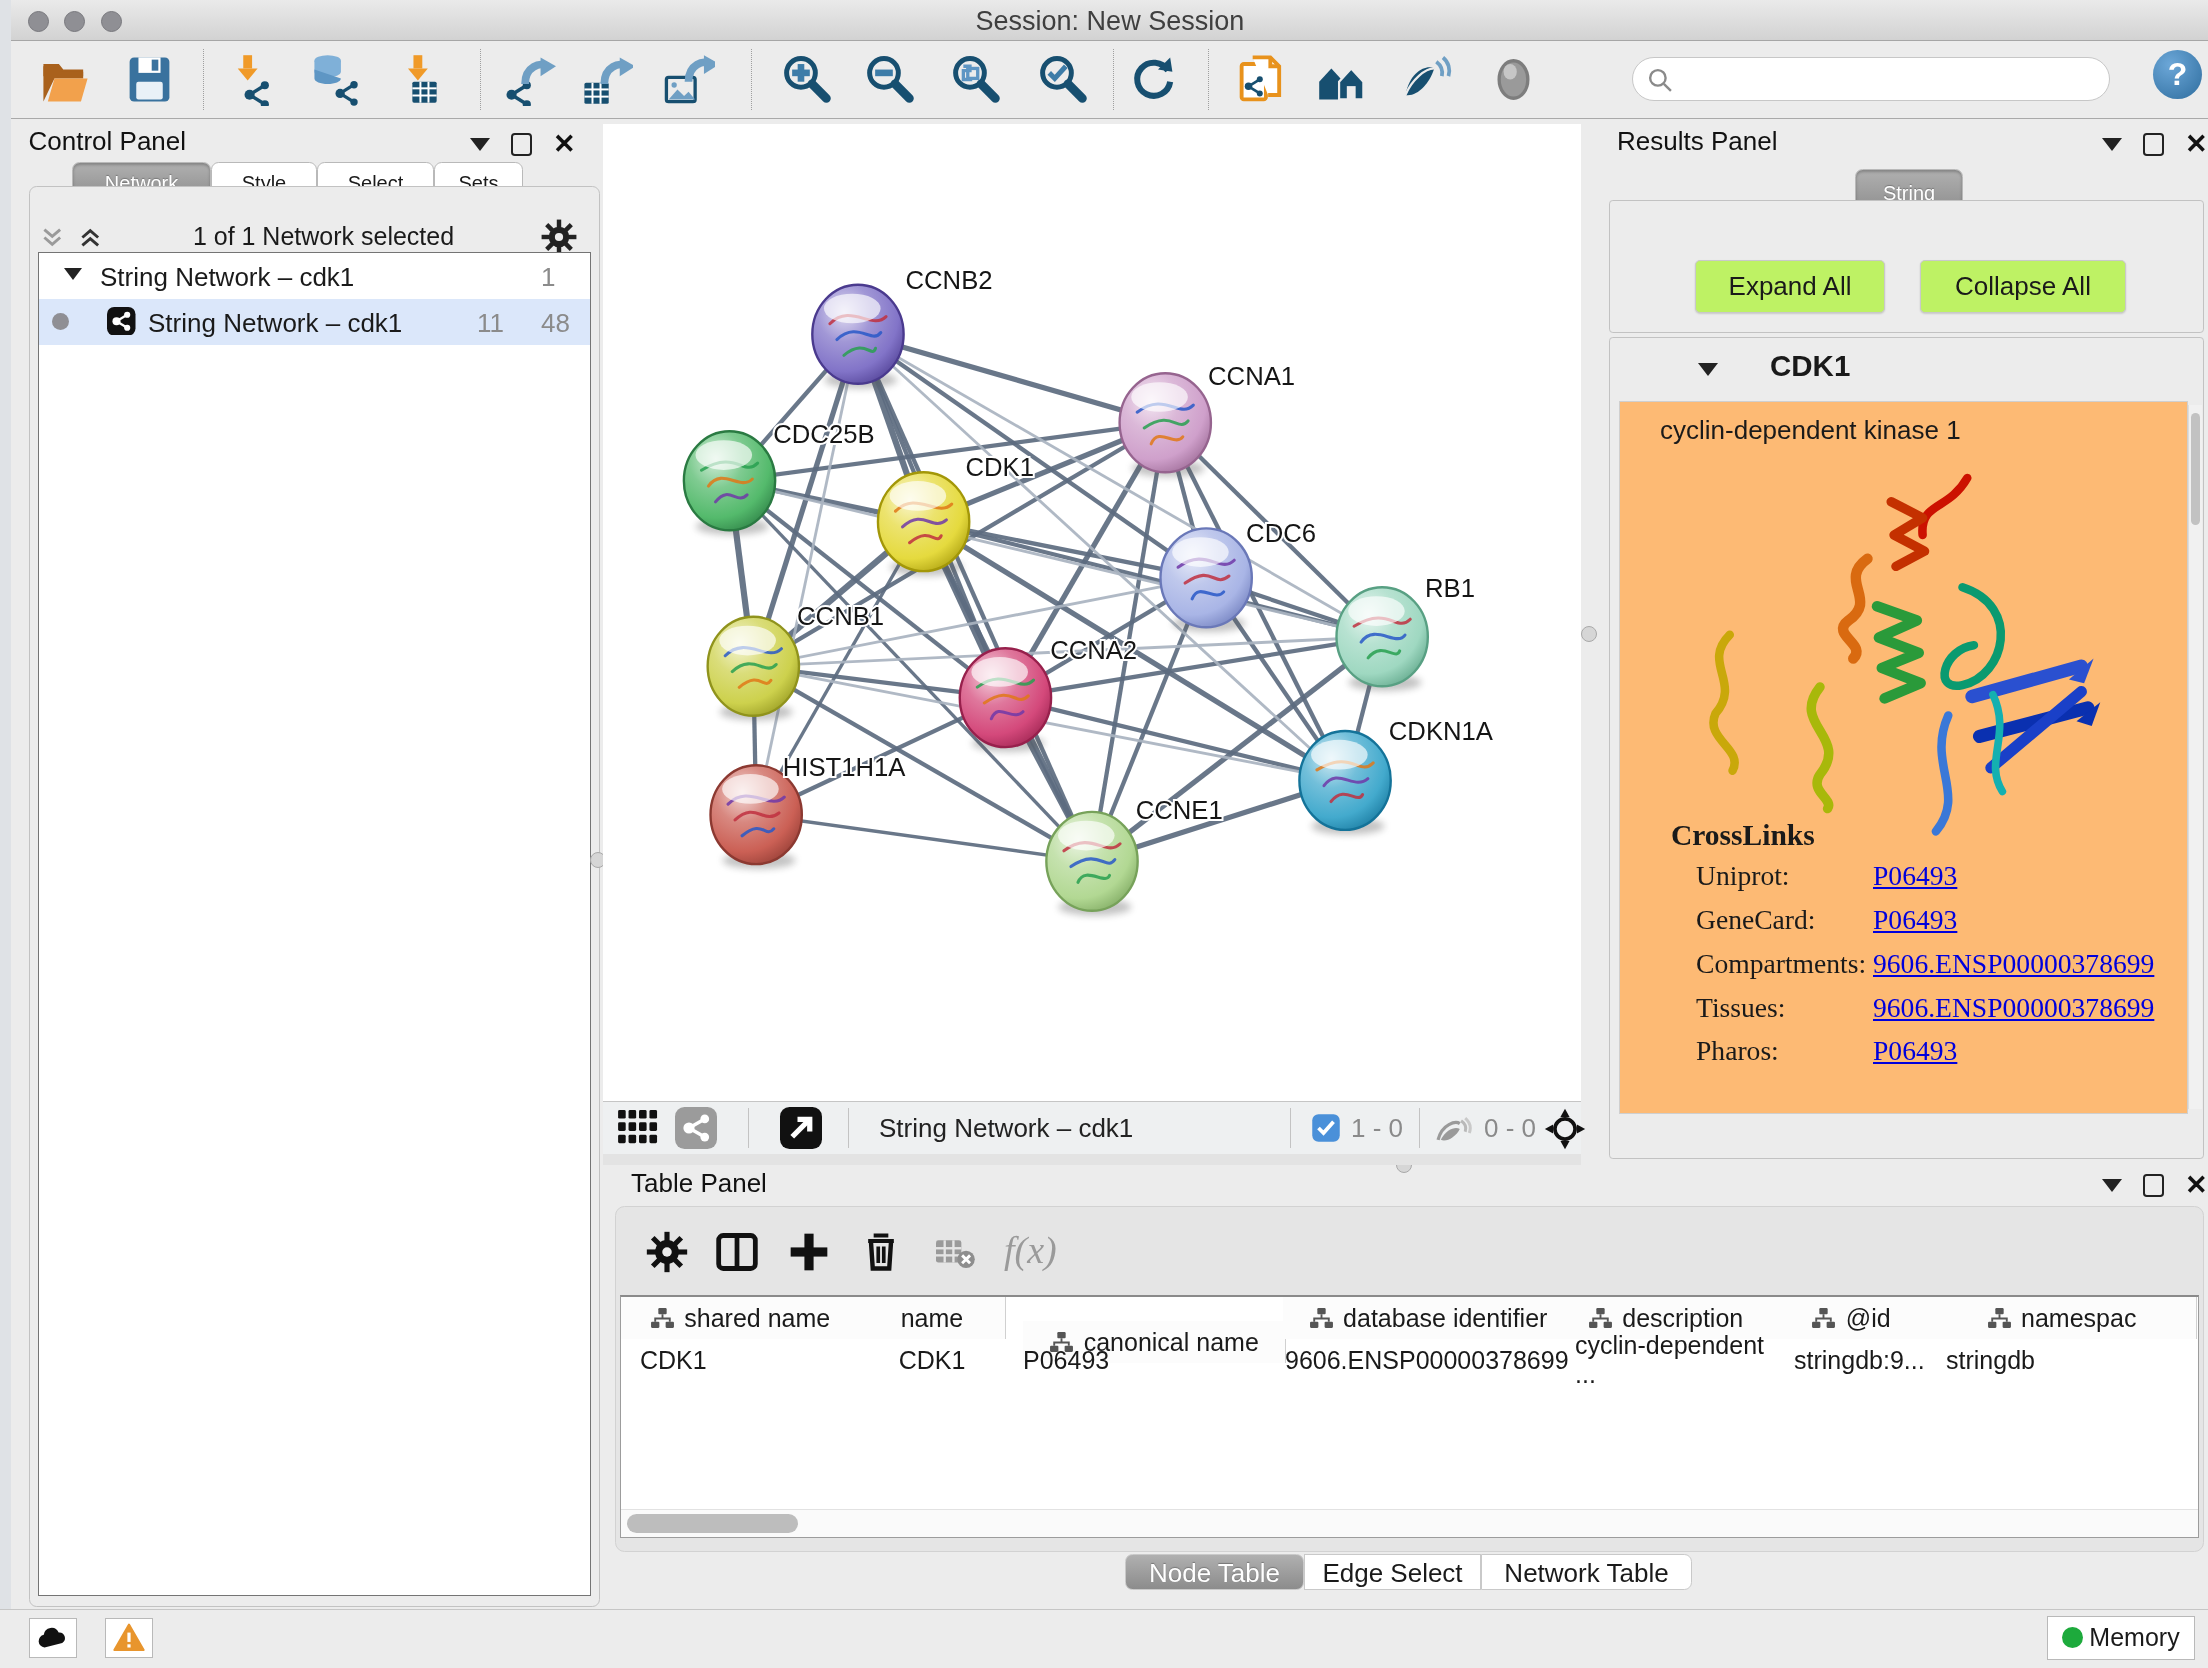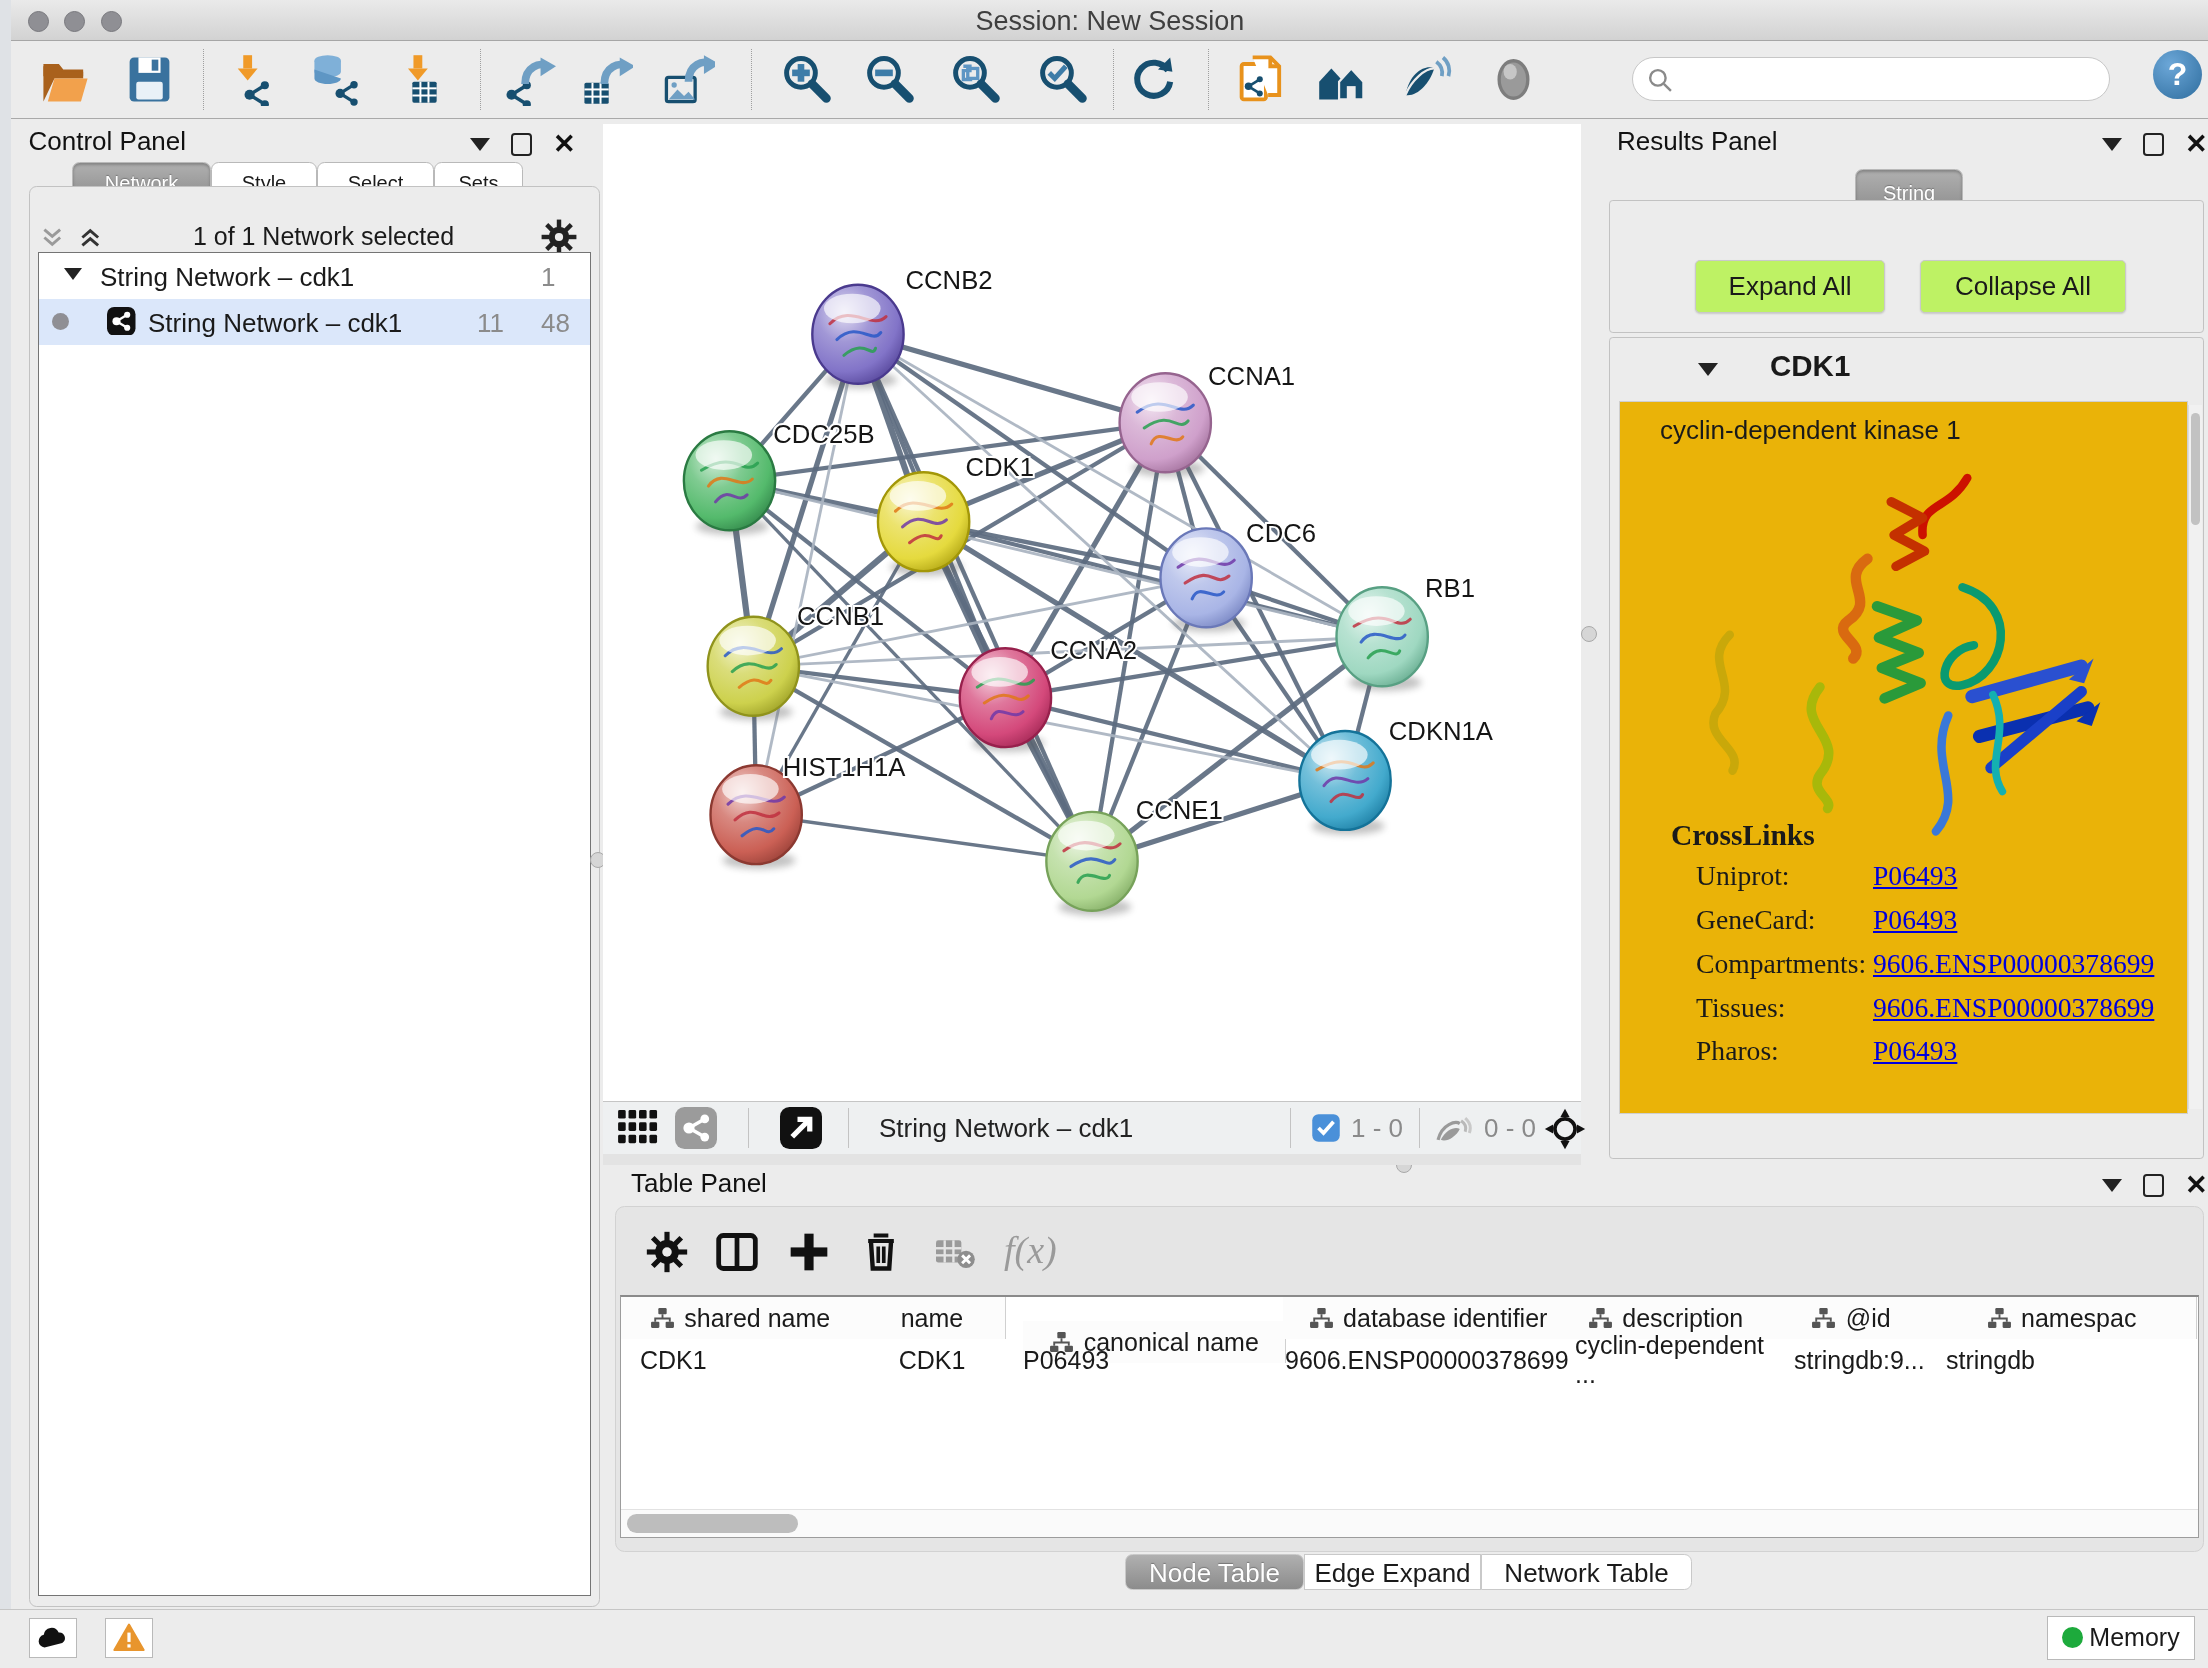--- a/index.html
+++ b/index.html
@@ -42,21 +42,21 @@
   #cp-tree{left:38px;top:252px;width:551px;height:1342px;background:#fff;border:1.9px solid #747474;}
   .tree-row{position:relative;height:46px;font-size:26px;}
   .tree-row .cnt{position:absolute;color:#8b8b8b;}
   
   #canvas{left:603px;top:124px;width:978px;height:978px;background:#fff;}
   #net-toolbar{left:603px;top:1101px;width:978px;height:52px;background:#eef0f1;border-top:1px solid #c5c5c5;}
   .badge{position:absolute;width:42px;height:42px;border-radius:9.5px;top:4.8px;}
   .nt-sep{position:absolute;top:5.7px;height:40px;border-left:1px solid #c3c3c3;}
   
   .rbox{border:1.9px solid #c2c2c2;border-radius:3.8px;background:#ececec;}
-  #res-inner{left:1619px;top:401px;width:567px;height:711px;background:#eab308;border:1px solid #cfcfcf;}
+  #res-inner{left:1619px;top:401px;width:567px;height:711px;background:#fdba74;border:1px solid #cfcfcf;}
   .serif{font-family:"Liberation Serif",serif;}
   a.xlink{color:#0000dd;text-decoration:underline;cursor:pointer;}
   
   #tp-container{left:615px;top:1206px;width:1587px;height:344px;background:#e5e5e5;
     border:1px solid #d2d2d2;border-radius:9.5px;}
   #node-table{left:620px;top:1295px;width:1579px;height:243px;background:#fff;
     border:1.9px solid #9c9c9c;border-top:2.9px solid #8a8a8a;box-sizing:border-box;}
   .th-cell{position:absolute;top:0;height:42px;border-right:1px solid #d0d0d0;font-size:25px;
     display:flex;align-items:center;justify-content:center;background:#fcfcfc;}
   .td-cell{position:absolute;top:42px;height:42px;font-size:25px;display:flex;align-items:center;}
@@ -811,16 +811,16 @@
         <rect x="10.8" y="7" width="2.4" height="7" fill="#fff"></rect>
           <rect x="10.8" y="15.8" width="2.4" height="2.4" fill="#fff"></rect>
       </svg>
     </div>
     <div id="memory-btn">
       <span class="dot-green"></span>
       <span>Memory</span>
     </div>
   </div>
 <div class="btab" style="left: 1125px; width: 179px; border-radius: 7.6px; background: linear-gradient(rgb(176, 176, 176), rgb(140, 140, 140)); color: rgb(255, 255, 255); text-shadow: rgb(119, 119, 119) 0px -1px 1px;">Node Table</div>
-    <div class="btab" style="left: 1304px; width: 177px;">Edge Expand</div>
+    <div class="btab" style="left: 1304px; width: 177px;">Edge Select</div>
     <div class="btab" style="left: 1481px; width: 211px; border-radius: 0px 7.6px 7.6px 0px;">Network Table</div>
   </div>
 
 
 </body></html>

